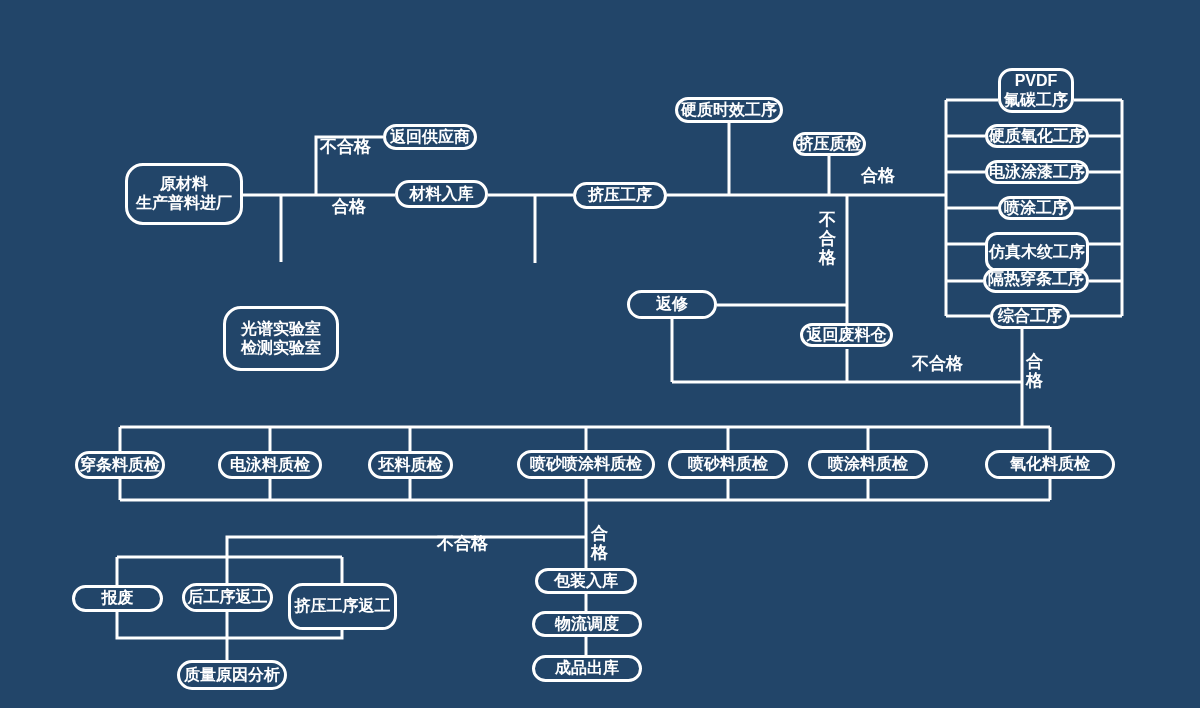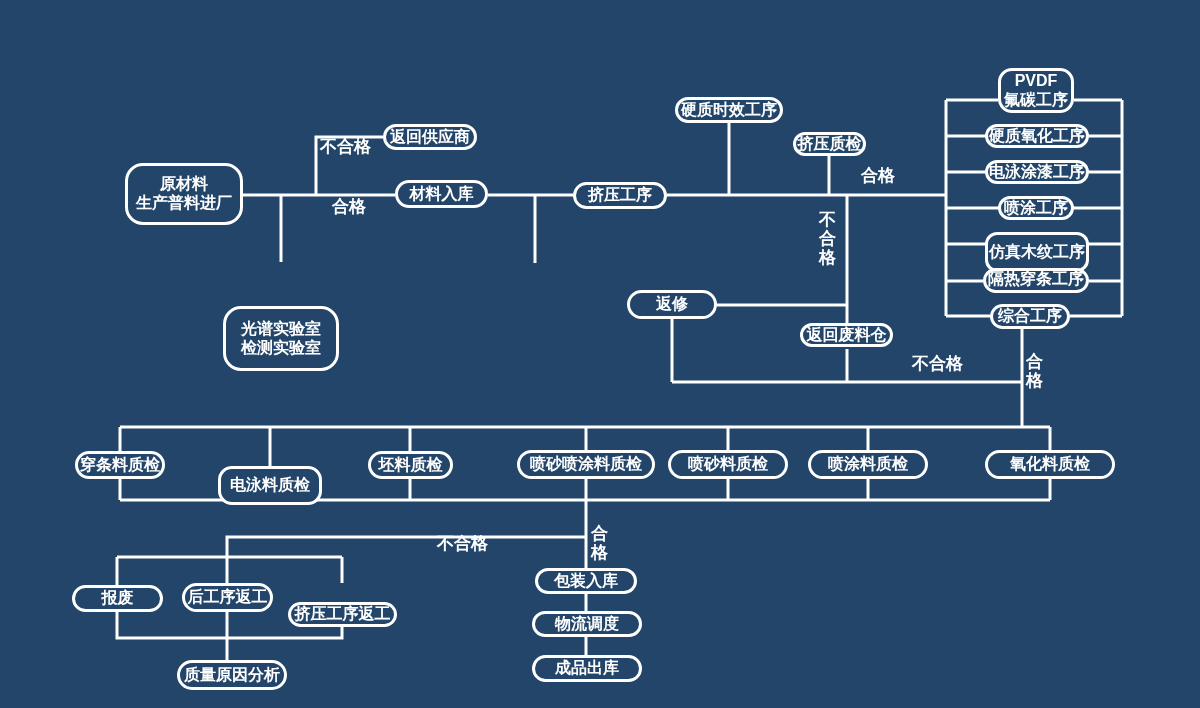--- a/index.html
+++ b/index.html
@@ -105,29 +105,29 @@
     <div class="node" style="left: 800px; top: 323px; width: 93px; height: 24px; border-radius: 13px;">返回废料仓</div>
     <div class="node" style="left: 998px; top: 68px; width: 76px; height: 45px; border-radius: 14px;">PVDF
 氟碳工序</div>
     <div class="node" style="left: 985px; top: 124px; width: 104px; height: 24px; border-radius: 12px;">硬质氧化工序</div>
     <div class="node" style="left: 985px; top: 160px; width: 104px; height: 24px; border-radius: 12px;">电泳涂漆工序</div>
     <div class="node" style="left: 998px; top: 196px; width: 76px; height: 24px; border-radius: 12px;">喷涂工序</div>
     <div class="node" style="left: 985px; top: 232px; width: 104px; height: 40px; border-radius: 12px;">仿真木纹工序</div>
     <div class="node" style="left: 983px; top: 268px; width: 106px; height: 25px; border-radius: 12.5px; font-family: Liberation Mono, monospace;">隔热穿条工序</div>
     <div class="node" style="left: 990px; top: 304px; width: 80px; height: 25px; border-radius: 12.5px;">综合工序</div>
     <div class="node" style="left: 75px; top: 451px; width: 90px; height: 28px; border-radius: 14px;">穿条料质检</div>
-    <div class="node" style="left: 218px; top: 451px; width: 104px; height: 39px; border-radius: 14px; margin-top: 15px;">电泳料质检</div>
+    <div class="node" style="left: 218px; top: 451px; width: 104px; height: 28px; border-radius: 14px;">电泳料质检</div>
     <div class="node" style="left: 368px; top: 451px; width: 85px; height: 28px; border-radius: 14px;">坯料质检</div>
     <div class="node" style="left: 517px; top: 450px; width: 138px; height: 29px; border-radius: 14.5px;">喷砂喷涂料质检</div>
     <div class="node" style="left: 808px; top: 450px; width: 120px; height: 29px; border-radius: 14.5px;">喷涂料质检</div>
     <div class="node" style="left: 668px; top: 450px; width: 120px; height: 29px; border-radius: 14.5px;">喷砂料质检</div>
     <div class="node" style="left: 985px; top: 450px; width: 130px; height: 29px; border-radius: 14.5px;">氧化料质检</div>
     <div class="node" style="left: 72px; top: 585px; width: 91px; height: 27px; border-radius: 13.5px;">报废</div>
     <div class="node" style="left: 182px; top: 583px; width: 91px; height: 29px; border-radius: 14.5px;">后工序返工</div>
-    <div class="node" style="left: 288px; top: 602px; width: 109px; height: 25px; border-radius: 14.5px;">挤压工序返工</div>
+    <div class="node" style="left: 288px; top: 583px; width: 109px; height: 47px; border-radius: 14.5px;">挤压工序返工</div>
     <div class="node" style="left: 177px; top: 660px; width: 110px; height: 30px; border-radius: 15px;">质量原因分析</div>
     <div class="node" style="left: 535px; top: 568px; width: 102px; height: 26px; border-radius: 13px;">包装入库</div>
     <div class="node" style="left: 532px; top: 611px; width: 110px; height: 26px; border-radius: 13px;">物流调度</div>
     <div class="node" style="left: 532px; top: 655px; width: 110px; height: 27px; border-radius: 13.5px;">成品出库</div>
     <div class="edge-label" style="left: 320px; top: 138px;">不合格</div>
     <div class="edge-label" style="left: 332px; top: 198px;">合格</div>
     <div class="edge-label" style="left: 861px; top: 167px;">合格</div>
     <div class="edge-label" style="left: 819px; top: 211px;">不
 合
 格</div>

